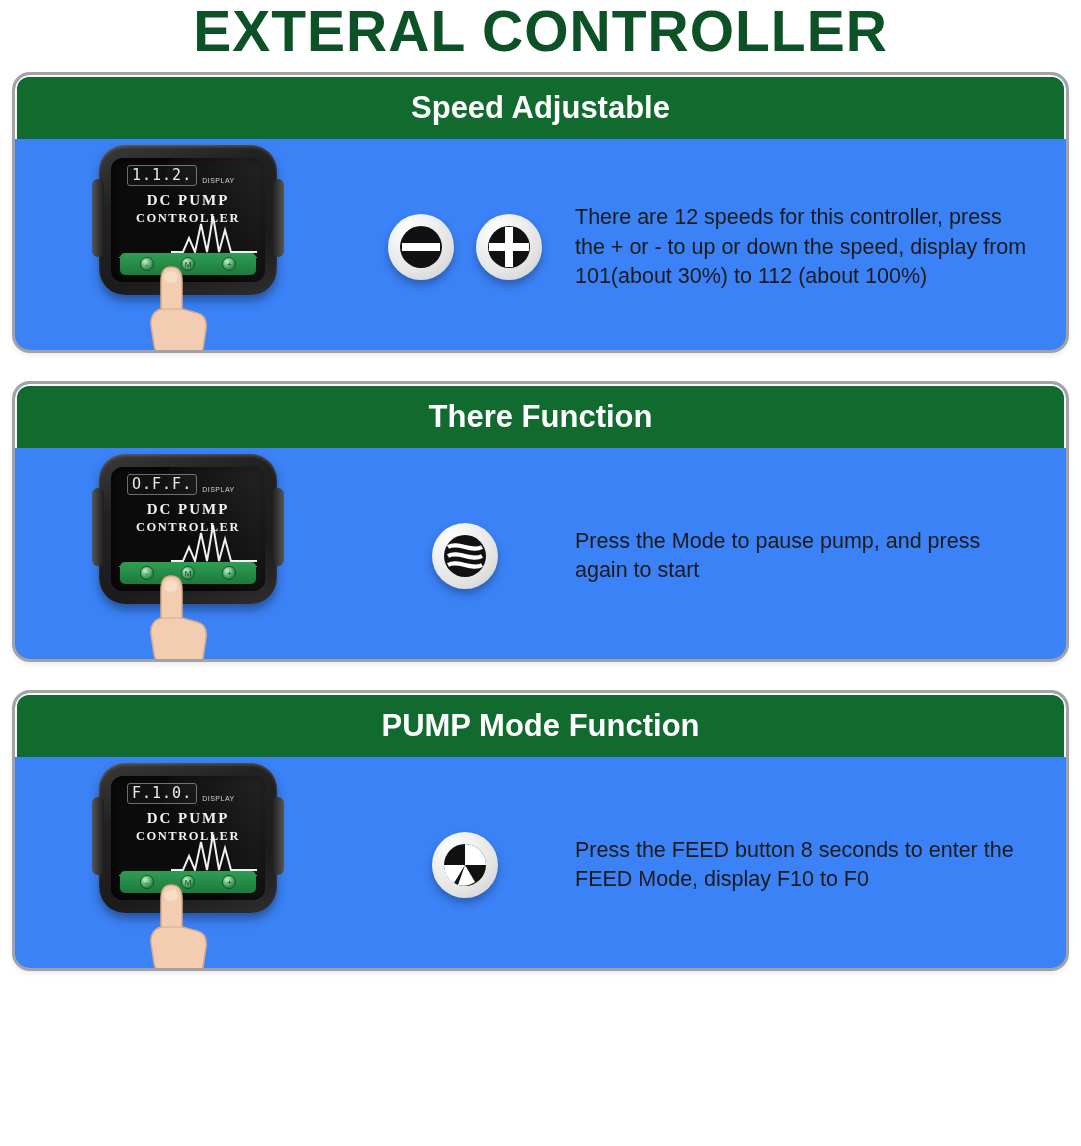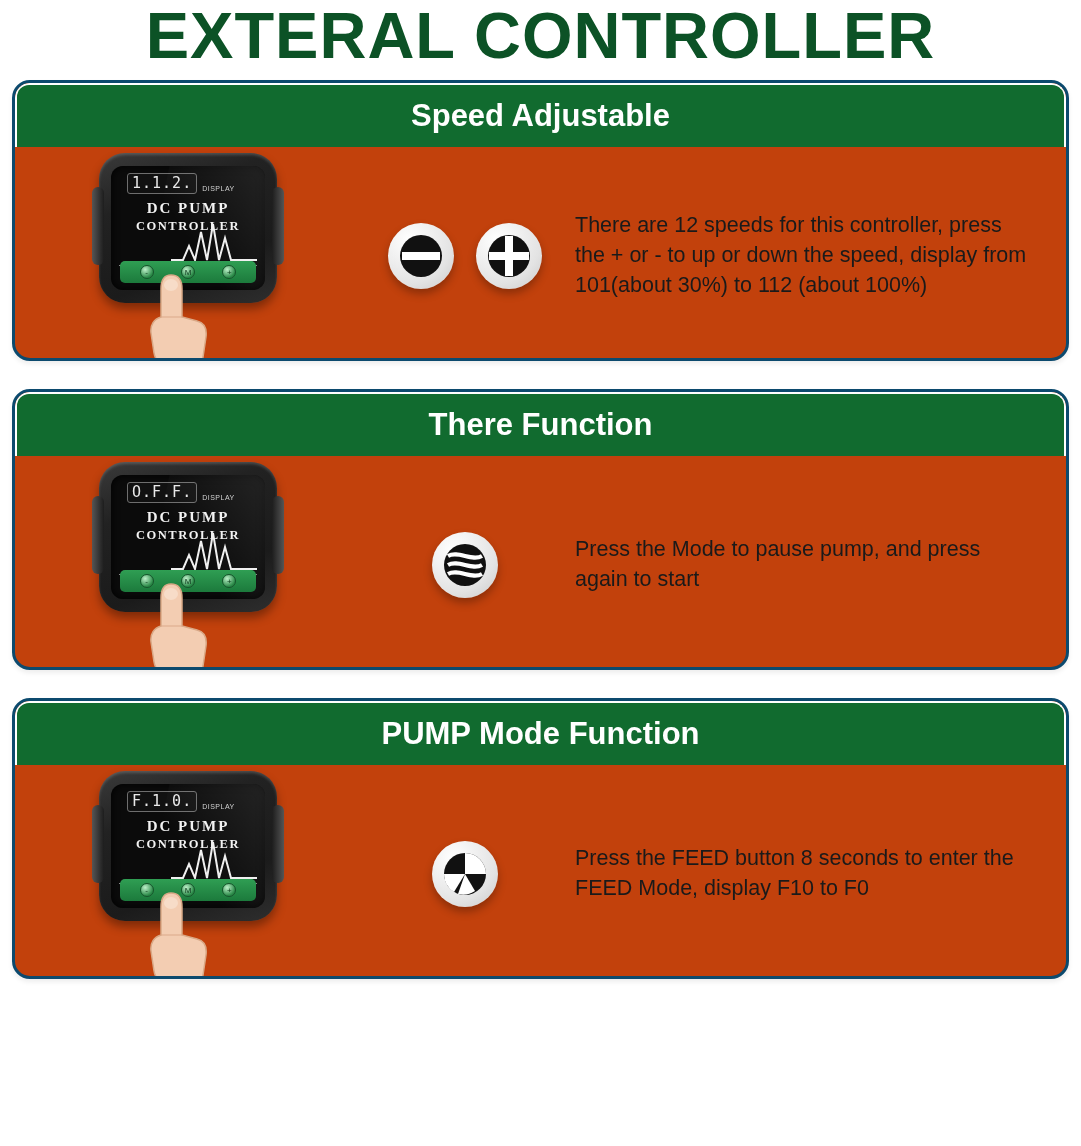--- a/index.html
+++ b/index.html
@@ -13,37 +13,37 @@
     height: 1146px;
     font-family: "Liberation Sans", sans-serif;
     color: #111;
     overflow: hidden;
     position: relative;
   }
 
   
   .page-title {
     text-align: center;
-    font-size: 65px;
+    font-size: 57px;
     font-weight: bold;
     letter-spacing: 1px;
     color: #0c5226;
     margin: 0;
     padding: 2px 0 10px 0;
     line-height: 1.05;
     font-family: "Liberation Sans", sans-serif;
   }
 
   
   .section {
     position: relative;
     margin: 0 12px 28px 12px;
-    border: 3px solid #0c4a6e;
+    border: 3px solid #a3a3a3;
     border-radius: 18px;
-    background: #c2410c;
+    background: #3b82f6;
     box-shadow: 0 3px 5px rgba(0,0,0,0.07);
     overflow: hidden;
   }
   .section-header {
     background: #116b2f;
     color: #ffffff;
     text-align: center;
     font-size: 31px;
     font-weight: bold;
     padding: 15px 0 16px 0;

